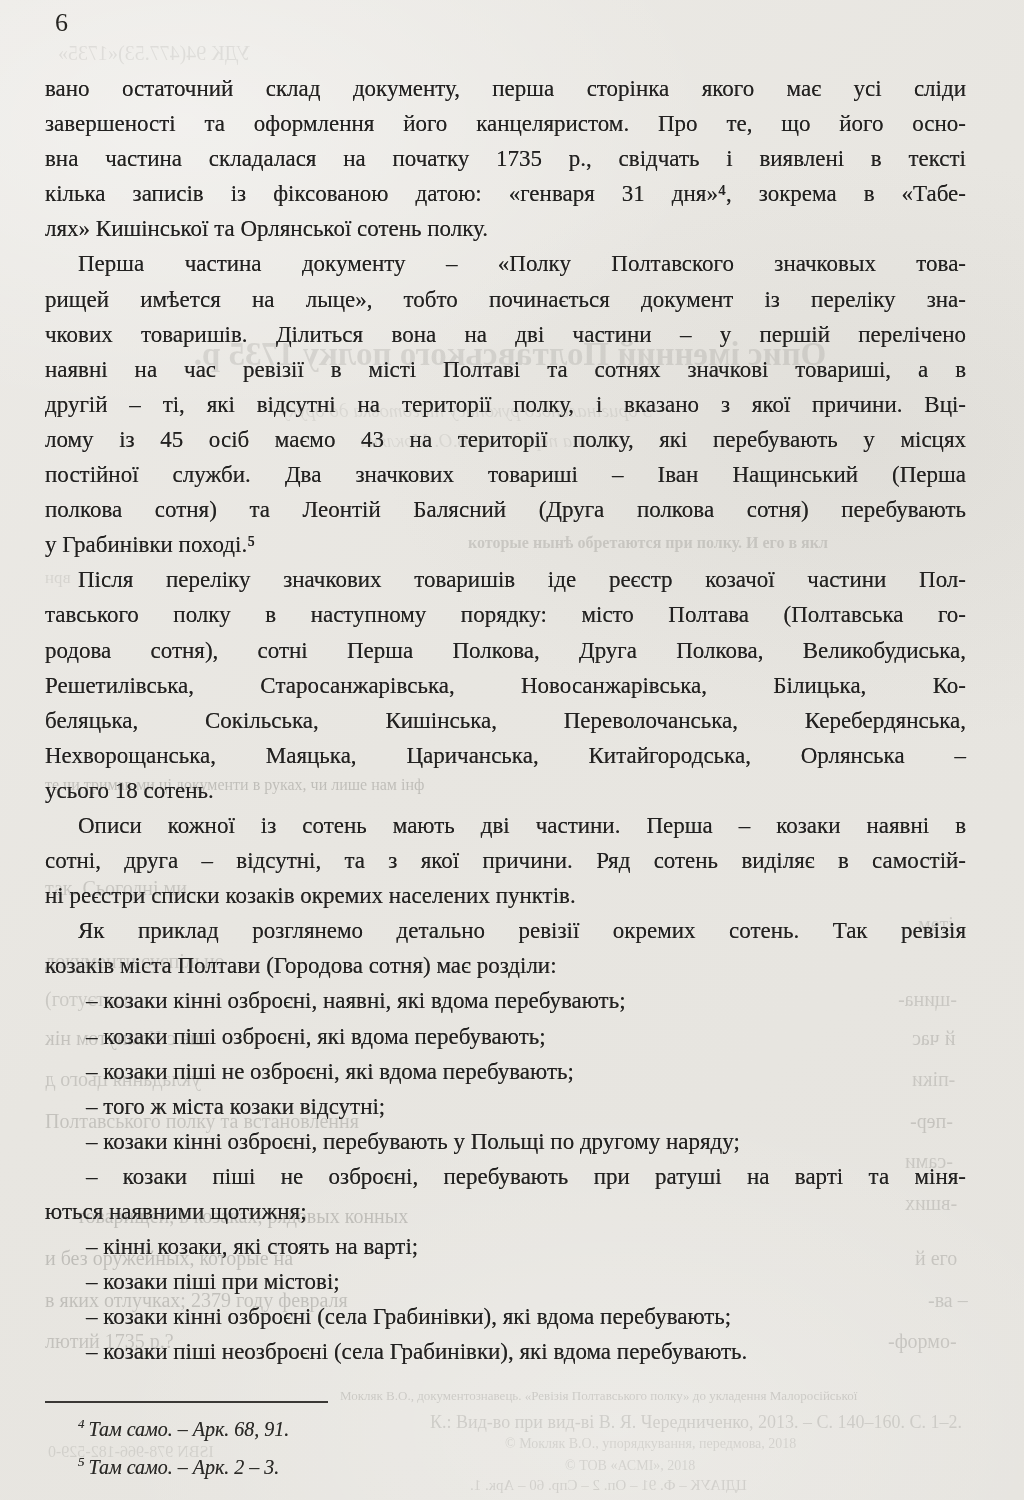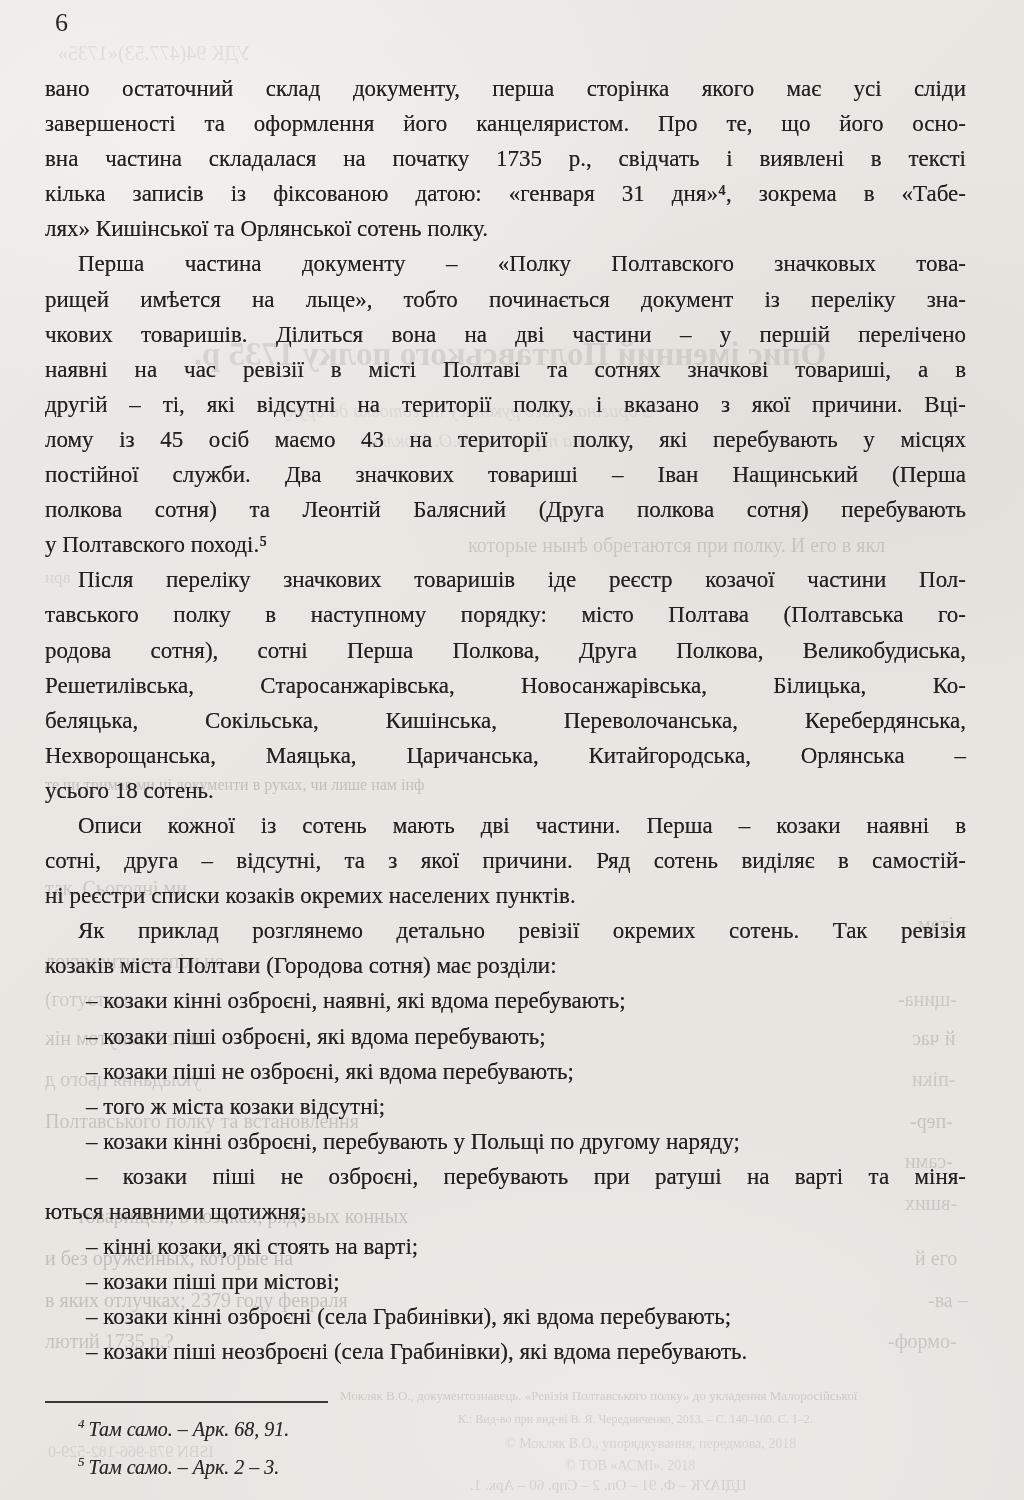--- a/index.html
+++ b/index.html
@@ -62,21 +62,21 @@
 </style>
 </head>
 <body>
 
 <div class="page">
   <div class="ghost-layer" id="ghost-layer">
       <div class="ghost mir" style="left: 58px; top: 42px; font-size: 20px; opacity: 0.11;">УДК 94(477.53)«1735»</div>
       <div class="ghost mir b ctr" style="left: 60px; top: 336px; font-size: 33px; opacity: 0.14; width: 900px;">Опис іменний Полтавського полку 1735 р.</div>
       <div class="ghost mir it" style="left: 280px; top: 400px; font-size: 19px; opacity: 0.1;">З оригінального рукопису підготовка до друку</div>
       <div class="ghost mir it" style="left: 360px; top: 430px; font-size: 19px; opacity: 0.1;">та передмова В.О. Мокляка</div>
-      <div class="ghost" style="left: 468px; top: 534px; font-size: 20px; opacity: 0.2;">которые нынѣ обретаются при полку. И его в якл</div>
+      <div class="ghost" style="left: 468px; top: 534px; font-size: 16px; opacity: 0.2; font-weight: bold;">которые нынѣ обретаются при полку. И его в якл</div>
       <div class="ghost mir" style="left: 45px; top: 568px; font-size: 17px; opacity: 0.13;">врн</div>
       <div class="ghost" style="left: 45px; top: 776px; font-size: 16px; opacity: 0.27;">те чи тримав ми ці документи в руках, чи лише нам інф</div>
       <div class="ghost" style="left: 45px; top: 877px; font-size: 20px; opacity: 0.22;">так. Сьогодні ми</div>
       <div class="ghost" style="left: 918px; top: 913px; font-size: 20px; opacity: 0.2;">меті</div>
       <div class="ghost" style="left: 45px; top: 950px; font-size: 20px; opacity: 0.22;">документи суспільно</div>
       <div class="ghost" style="left: 45px; top: 988px; font-size: 20px; opacity: 0.2;">(готується</div>
       <div class="ghost mir" style="left: 898px; top: 988px; font-size: 20px; opacity: 0.2;">-щина-</div>
       <div class="ghost mir" style="left: 45px; top: 1027px; font-size: 20px; opacity: 0.24;">ше с Комнутом нік</div>
       <div class="ghost mir" style="left: 912px; top: 1027px; font-size: 20px; opacity: 0.22;">й час</div>
       <div class="ghost mir" style="left: 45px; top: 1068px; font-size: 20px; opacity: 0.22;">укладання цього д</div>
@@ -86,21 +86,21 @@
       <div class="ghost mir" style="left: 905px; top: 1150px; font-size: 20px; opacity: 0.2;">-сами</div>
       <div class="ghost mir" style="left: 905px; top: 1192px; font-size: 20px; opacity: 0.2;">-вших</div>
       <div class="ghost" style="left: 45px; top: 1205px; font-size: 20px; opacity: 0.27; margin-left: 32px;">товарищей, в козаках, рядовых конных</div>
       <div class="ghost" style="left: 45px; top: 1247px; font-size: 20px; opacity: 0.27;">и без оружейных, которые на</div>
       <div class="ghost" style="left: 915px; top: 1247px; font-size: 20px; opacity: 0.22;">й его</div>
       <div class="ghost" style="left: 45px; top: 1289px; font-size: 20px; opacity: 0.26;">в яких отлучках; 2379 году февраля</div>
       <div class="ghost" style="left: 912px; top: 1289px; font-size: 20px; opacity: 0.22; margin-left: 16px;">-ва –</div>
       <div class="ghost" style="left: 45px; top: 1330px; font-size: 20px; opacity: 0.24;">лютий 1735 р.?</div>
       <div class="ghost" style="left: 888px; top: 1330px; font-size: 20px; opacity: 0.22;">-формо-</div>
       <div class="ghost" style="left: 340px; top: 1388px; font-size: 13px; opacity: 0.2;">Мокляк В.О., документознавець. «Ревізія Полтавського полку» до укладення Малоросійської</div>
-      <div class="ghost" style="left: 430px; top: 1412px; font-size: 12px; opacity: 0.18; margin-left: 28px;">К.: Вид-во при вид-ві В. Я. Чередниченко, 2013. – С. 140–160. С. 1–2.</div>
+      <div class="ghost" style="left: 430px; top: 1412px; font-size: 18px; opacity: 0.18;">К.: Вид-во при вид-ві В. Я. Чередниченко, 2013. – С. 140–160. С. 1–2.</div>
       <div class="ghost" style="left: 505px; top: 1436px; font-size: 14px; opacity: 0.15;">© Мокляк В.О., упорядкування, передмова, 2018</div>
       <div class="ghost" style="left: 565px; top: 1458px; font-size: 14px; opacity: 0.15;">© ТОВ «АСМІ», 2018</div>
       <div class="ghost mir" style="left: 48px; top: 1443px; font-size: 16px; opacity: 0.14;">ISBN 978-966-182-529-0</div>
       <div class="ghost mir" style="left: 470px; top: 1477px; font-size: 15px; opacity: 0.16;">ЦДІАУК – Ф. 91 – Оп. 2 – Спр. 60 – Арк. 1.</div>
     </div>
   <div class="page-number">6</div>
   <div class="body-text" id="body-text">
       <div class="block">
         <div class="line just">вано остаточний склад документу, перша сторінка якого має усі сліди</div>
         <div class="line just">завершеності та оформлення його канцеляристом. Про те, що його осно-</div>
@@ -110,21 +110,21 @@
       </div>
       <div class="block">
         <div class="line just ind-para">Перша частина документу – «Полку Полтавского значковых това-</div>
         <div class="line just">рищей имѣется на лыце», тобто починається документ із переліку зна-</div>
         <div class="line just">чкових товаришів. Ділиться вона на дві частини – у першій перелічено</div>
         <div class="line just">наявні на час ревізії в місті Полтаві та сотнях значкові товариші, а в</div>
         <div class="line just">другій – ті, які відсутні на території полку, і вказано з якої причини. Вці-</div>
         <div class="line just">лому із 45 осіб маємо 43 на території полку, які перебувають у місцях</div>
         <div class="line just">постійної служби. Два значкових товариші – Іван Нащинський (Перша</div>
         <div class="line just">полкова сотня) та Леонтій Балясний (Друга полкова сотня) перебувають</div>
-        <div class="line">у Полтавского поході.⁵</div>
+        <div class="line">у Грабинівки поході.⁵</div>
       </div>
       <div class="block">
         <div class="line just ind-para">Після переліку значкових товаришів іде реєстр козачої частини Пол-</div>
         <div class="line just">тавського полку в наступному порядку: місто Полтава (Полтавська го-</div>
         <div class="line just">родова сотня), сотні Перша Полкова, Друга Полкова, Великобудиська,</div>
         <div class="line just">Решетилівська, Старосанжарівська, Новосанжарівська, Білицька, Ко-</div>
         <div class="line just">беляцька, Сокільська, Кишінська, Переволочанська, Керебердянська,</div>
         <div class="line just">Нехворощанська, Маяцька, Царичанська, Китайгородська, Орлянська –</div>
         <div class="line">усього 18 сотень.</div>
       </div>

